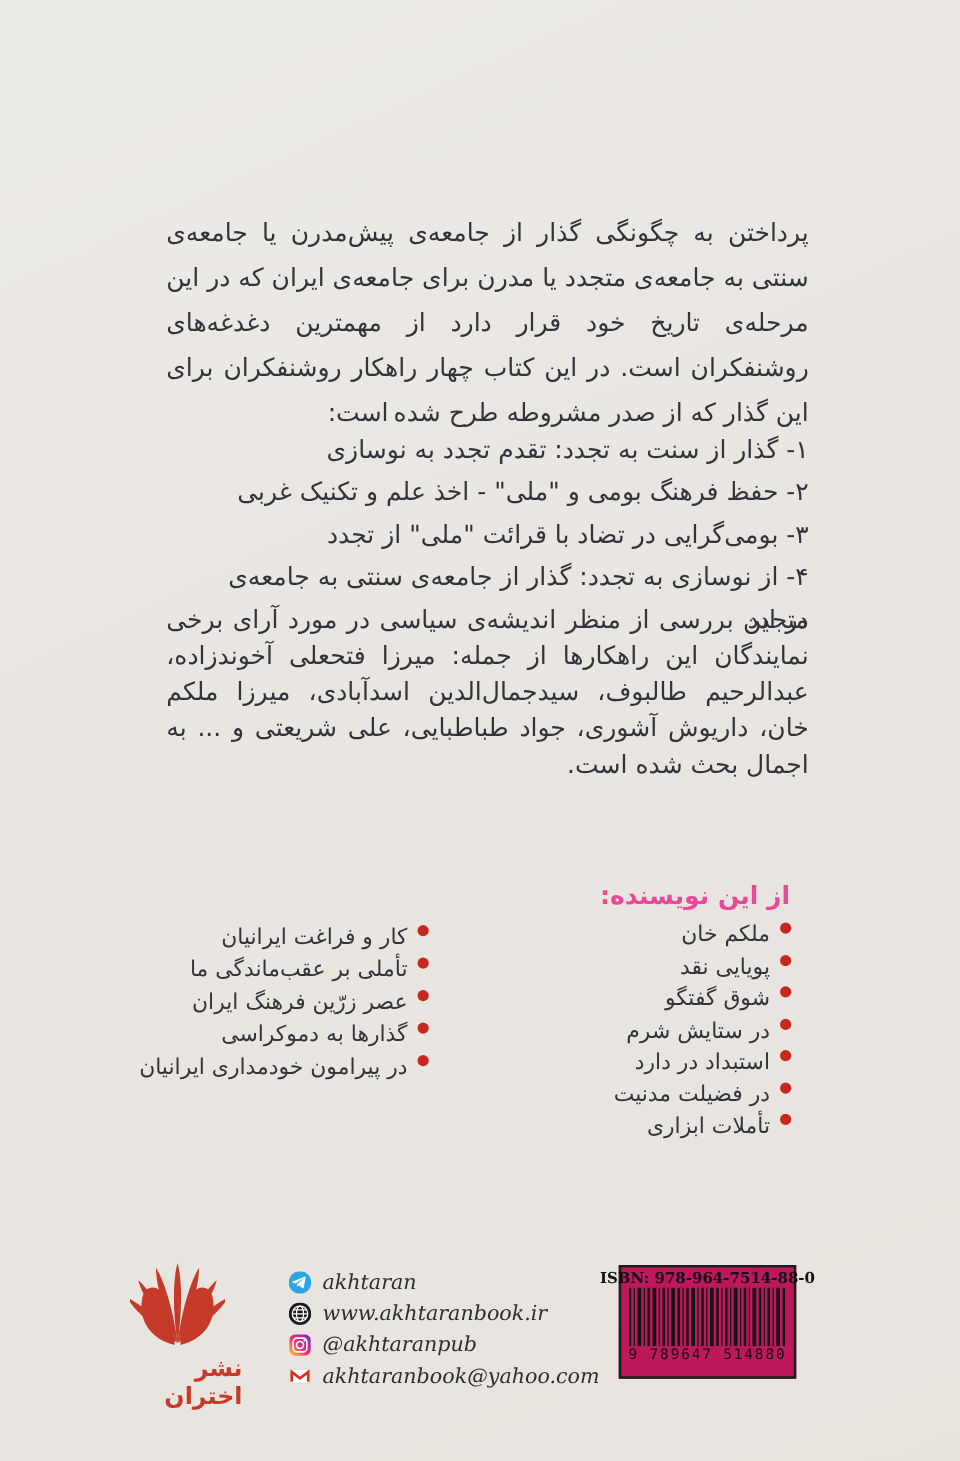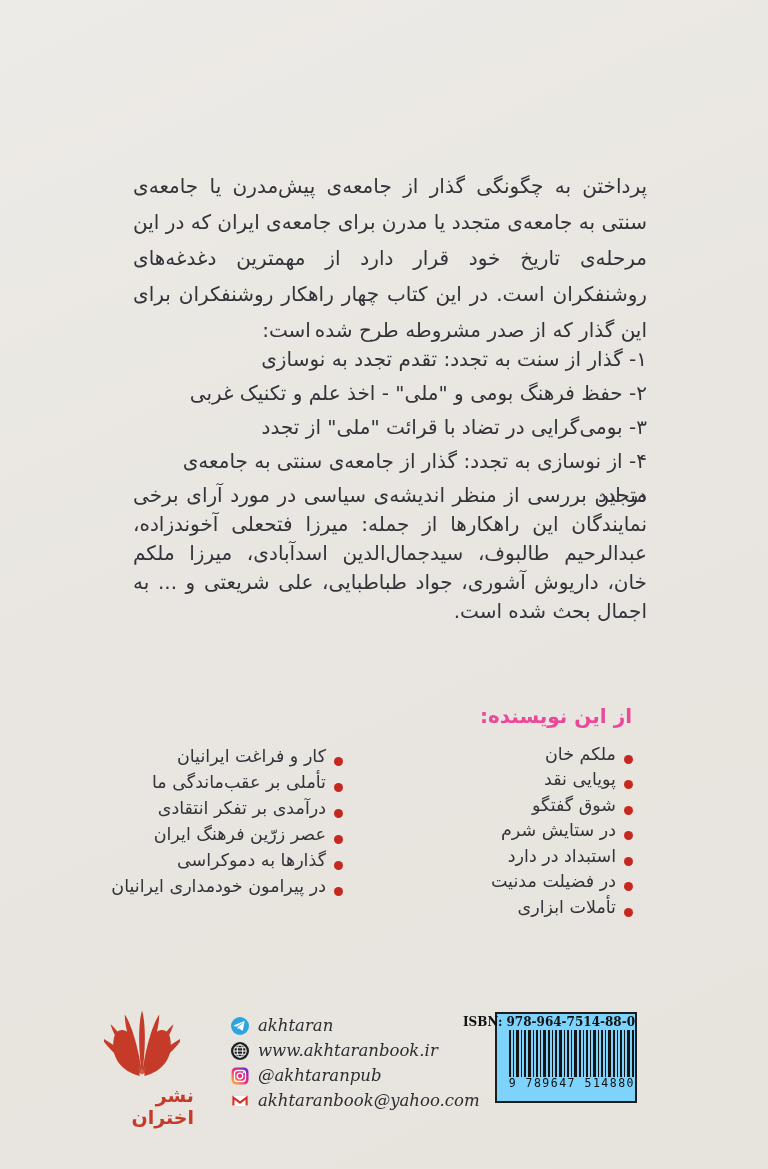--- a/index.html
+++ b/index.html
@@ -22,21 +22,21 @@
   }
   .num-list .li{line-height:34px;}
   .books-heading{
     position:absolute;right:136px;top:704px;
     font-size:20px;font-weight:bold;color:#ec4899;
   }
   .book-col{position:absolute;direction:rtl;}
   .book-col-right{right:135px;top:738px;}
   .book-col-left{right:425px;top:740px;}
   .book-item{
-    display:flex;align-items:flex-end;font-size:17.5px;color:#33343a;
+    display:flex;align-items:flex-start;font-size:17.5px;color:#33343a;
   }
   .book-col-right .book-item{height:25.5px;}
   .book-col-left .book-item{height:26px;}
   .bullet{
     width:9px;height:9px;border-radius:50%;background:#c5281f;
     margin-left:8px;flex:0 0 auto;
   }
   .publisher{
     position:absolute;left:90px;top:1006px;width:104px;
     display:flex;flex-direction:column;align-items:center;
@@ -46,22 +46,22 @@
   }
   .contacts{position:absolute;left:231px;top:1013px;}
   .contact-row{display:flex;align-items:center;height:25px;gap:9px;text-align:right;}
   .contact-icon{width:18px;height:18px;flex:0 0 auto;display:flex;}
   .contact-text{
     font-family:"DejaVu Serif",serif;font-style:italic;
     font-size:16.5px;color:#2e2e30;white-space:nowrap;
   }
   .barcode-box{
     position:absolute;left:495px;top:1012px;width:142px;height:91px;
-    background:#7dd3fc;border:2px solid #1d1d1d;box-sizing:border-box;
-    display:flex;flex-direction:column;align-items:flex-end;
+    background:#be185d;border:2px solid #1d1d1d;box-sizing:border-box;
+    display:flex;flex-direction:column;align-items:center;
   }
   .isbn-label{
     font-family:"DejaVu Serif",serif;font-weight:bold;font-size:12px;
     color:#101010;margin-top:1px;white-space:nowrap;
   }
   .bars{margin-top:1px;}
   .ean-digits{
     font-family:"DejaVu Sans Mono",monospace;font-size:11.5px;color:#101010;
     letter-spacing:1.5px;white-space:nowrap;margin-top:-1px;
   }
@@ -114,24 +114,20 @@
 </div>
 
 <div class="book-col book-col-left">
   <div class="book-item">
     <span class="bullet"></span>
     <span>کار و فراغت ایرانیان</span>
   </div>
   <div class="book-item">
     <span class="bullet"></span>
     <span>تأملی بر عقب‌ماندگی ما</span>
-  </div>
-  <div class="book-item">
-    <span class="bullet"></span>
-    <span>درآمدی بر تفکر انتقادی</span>
   </div>
   <div class="book-item">
     <span class="bullet"></span>
     <span>عصر زرّین فرهنگ ایران</span>
   </div>
   <div class="book-item">
     <span class="bullet"></span>
     <span>گذارها به دموکراسی</span>
   </div>
   <div class="book-item">

